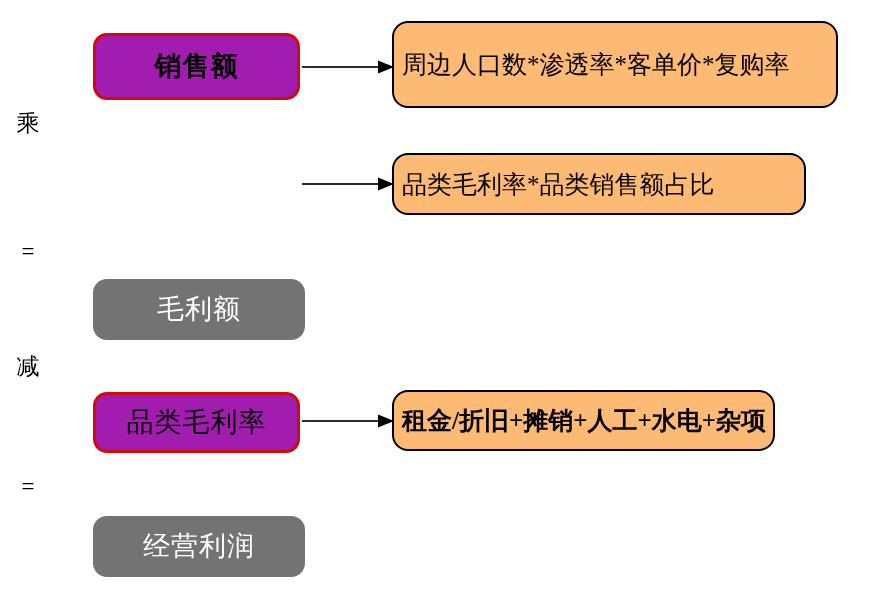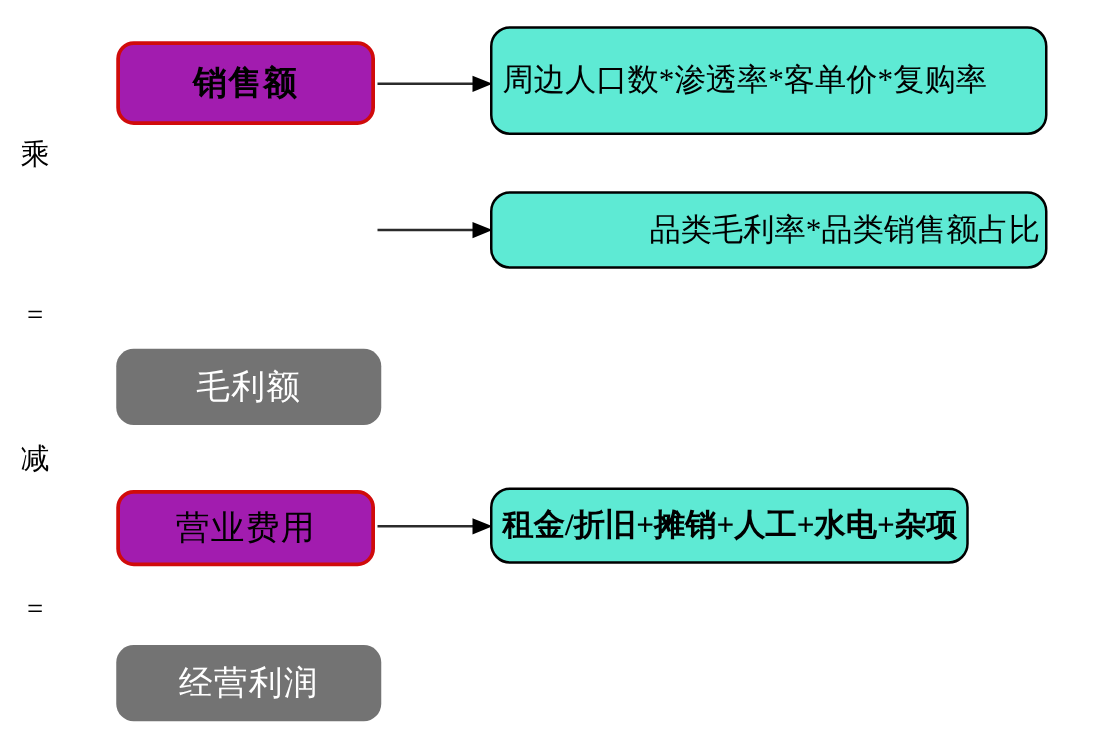--- a/index.html
+++ b/index.html
@@ -51,21 +51,21 @@
   }
   .metric-box.filled {
     background: #737373;
     border: none;
     color: #ffffff;
   }
   
   .formula-box {
     position: absolute;
     box-sizing: border-box;
-    background: #5eead4;
+    background: #fdba74;
     border: 2.5px solid #000000;
     border-radius: 16px;
     color: #000000;
     font-family: "Liberation Serif", "DejaVu Serif", serif;
     font-size: 25px;
     line-height: 1.15;
     padding: 6px 4px 4px 8px;
     display: flex;
     flex-direction: column;
     justify-content: center;
@@ -99,21 +99,21 @@
 
   <div class="op-label" style="left:8px; top:355px;">减</div>
 
   <div class="op-label" style="left:8px; top:475px;">=</div>
 
   <div class="metric-box outline bold" style="left:93px; top:33px; width:207px; height:67px;">销售额</div>
 
 
   <div class="metric-box filled" style="left:93px; top:279px; width:212px; height:61px;">毛利额</div>
 
-  <div class="metric-box outline" style="left:93px; top:392px; width:207px; height:61px;">营业费用</div>
+  <div class="metric-box outline" style="left:93px; top:392px; width:207px; height:61px;">品类毛利率</div>
 
   <div class="metric-box filled" style="left:93px; top:516px; width:212px; height:61px;">经营利润</div>
 
   <div class="arrow" style="left:302px; top:60px; width:92px;">
     <svg width="92" height="14" viewBox="0 0 92 14">
       <line x1="0" y1="7" x2="78" y2="7" stroke="#2b2b2b" stroke-width="2"></line>
       <polygon points="76,0.5 92,7 76,13.5" fill="#000000"></polygon>
     </svg>
   </div>
 
@@ -128,21 +128,21 @@
     <svg width="92" height="14" viewBox="0 0 92 14">
       <line x1="0" y1="7" x2="78" y2="7" stroke="#2b2b2b" stroke-width="2"></line>
       <polygon points="76,0.5 92,7 76,13.5" fill="#000000"></polygon>
     </svg>
   </div>
 
   <div class="formula-box" style="left:392px; top:21px; width:446px; height:87px;">
     <span class="line">周边人口数*渗透率*客单价*复购率</span>
   </div>
 
-  <div class="formula-box" style="left:392px; top:153px; width:446px; height:62px;align-items:flex-end;">
+  <div class="formula-box" style="left:392px; top:153px; width:414px; height:62px;">
     <span class="line">品类毛利率*品类销售额占比</span>
   </div>
 
   <div class="formula-box bold" style="left:392px; top:390px; width:383px; height:61px;">
     <span class="line">租金/折旧+摊销+人工+水电+杂项</span>
   </div>
 
 </div>
 
 </body></html>

